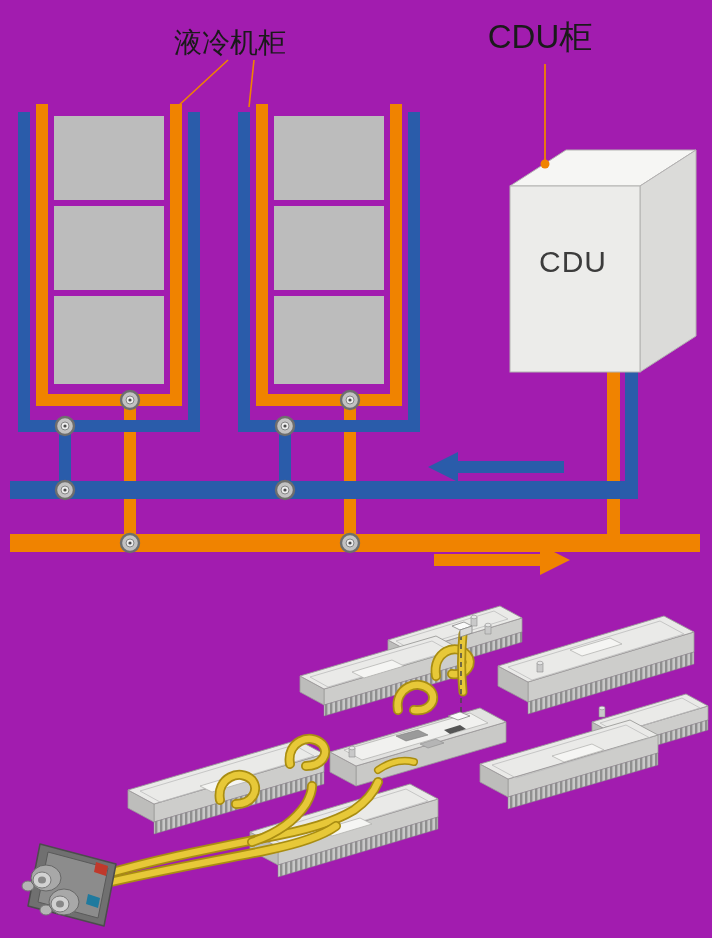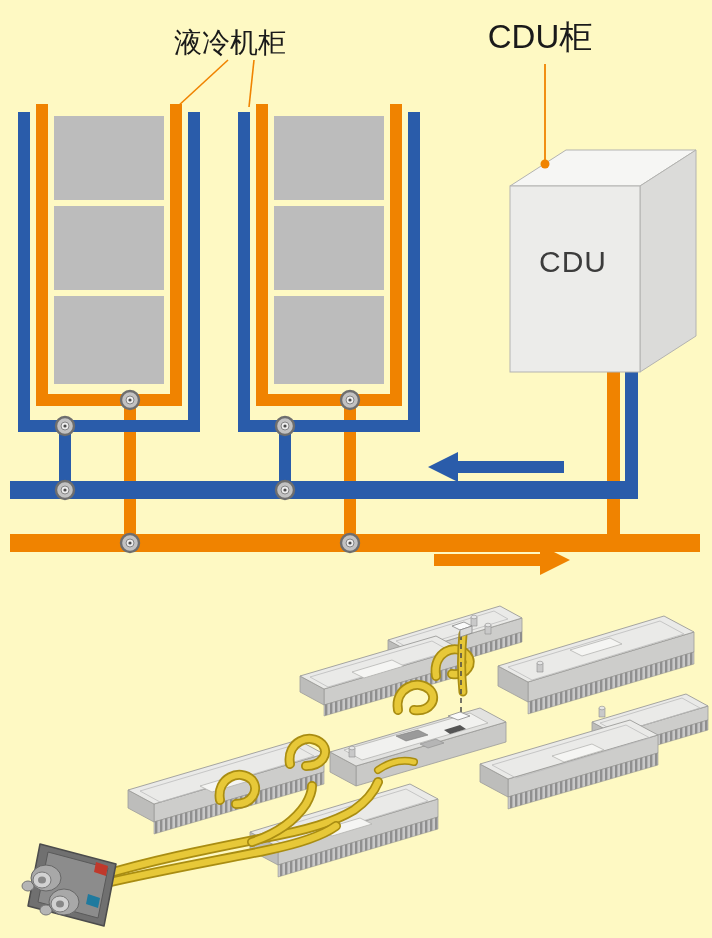--- a/index.html
+++ b/index.html
@@ -1,16 +1,16 @@
 <!DOCTYPE html>
 <html><head>
 <meta charset="utf-8">
 <style>
   html,body{margin:0;padding:0;background:#ffffff;}
-  .canvas{width:712px;height:938px;background:#fef9c3;position:relative;overflow:hidden;
+  .canvas{width:712px;height:938px;background:#a21caf;position:relative;overflow:hidden;
           font-family:"Liberation Sans", sans-serif;}
   svg{display:block;}
   text{font-family:"Liberation Sans", sans-serif;fill:#1a1a1a;}
   .cjk-label{font-size:28px;}
   .cdu-label{font-size:33px;}
   .cdu-face-label{font-size:30px;fill:#3c3c3c;letter-spacing:1px;}
 </style>
 </head>
 <body>
 

